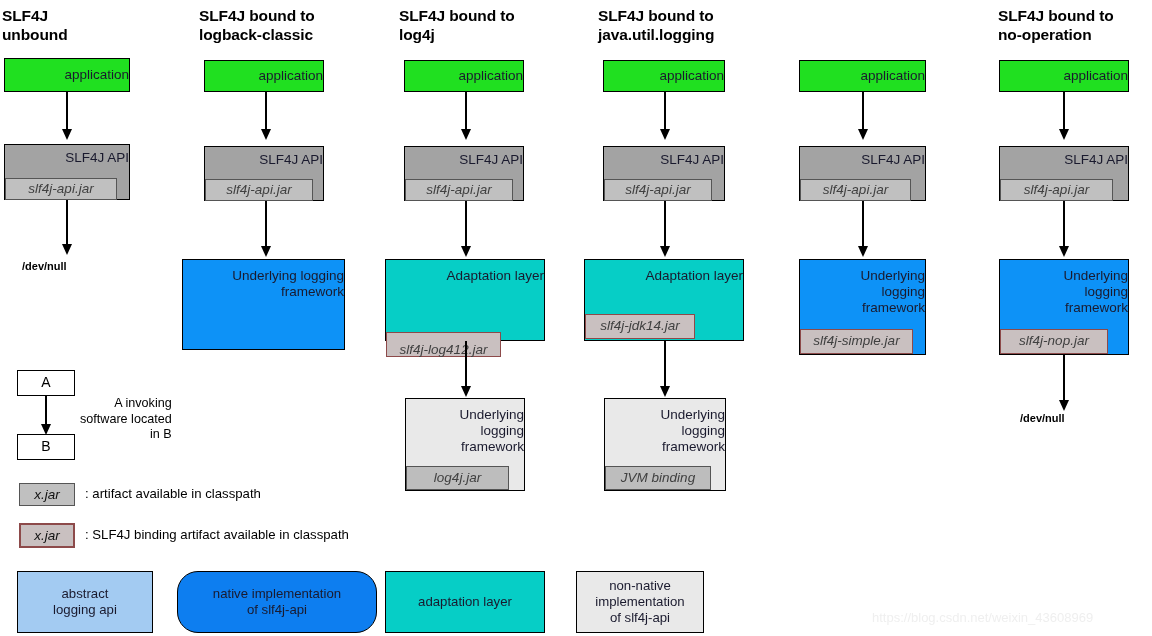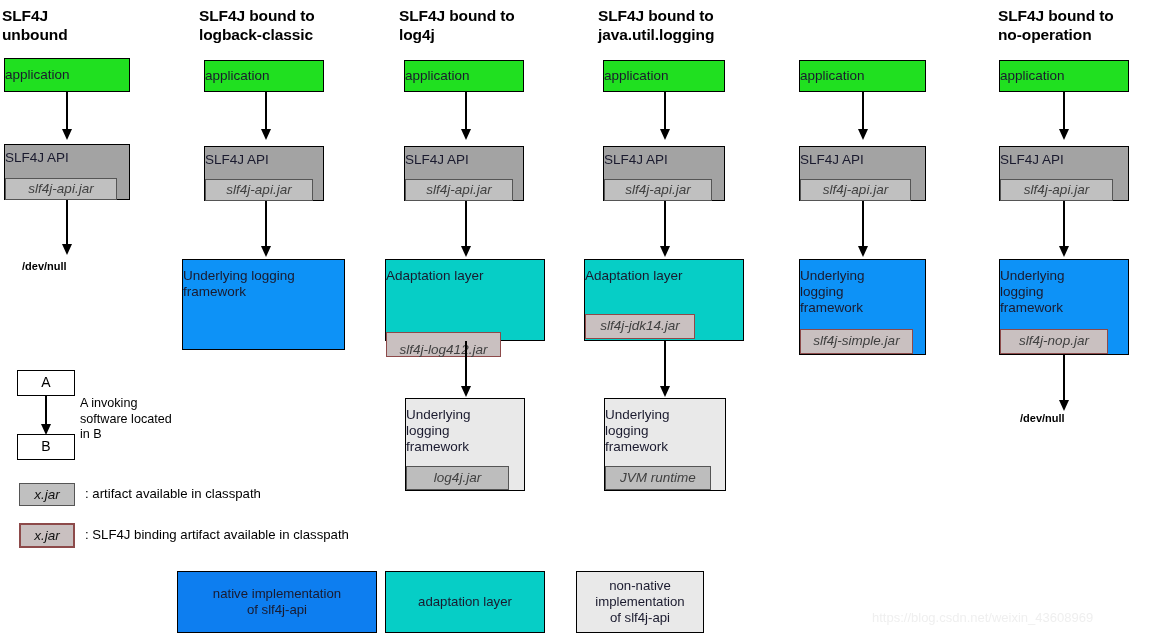--- a/index.html
+++ b/index.html
@@ -30,21 +30,21 @@
     letter-spacing: -0.1px;
     white-space: pre-line;
   }
   
   .node {
     position: absolute;
     border: 1px solid #000;
     box-sizing: border-box;
     color: #1a1a2e;
     font-size: 13.5px;
-    text-align: left;
+    text-align: right;
   }
   .node .title {
     display: block;
     line-height: 16px;
     white-space: pre-line;
   }
   .node.green {
     background: #20e020;
   }
   .node.lightblue {
@@ -284,21 +284,21 @@
 
   <div class="arrow" style="left:664px; top:341px; height:56px;">
     <div class="shaft" style="height:45px;"></div>
     <div class="head" style="top:45px;"></div>
   </div>
   <div class="node graybox" style="left:604px; top:398px; width:122px; height:93px;">
     <span class="title" style="margin-top:8px;">Underlying
 logging
 framework</span>
   </div>
-  <div class="jar darkgray" style="left:605px; top:466px; width:106px; height:24px; padding-top:3px;">JVM runtime</div>
+  <div class="jar darkgray" style="left:605px; top:466px; width:106px; height:24px; padding-top:3px;">JVM binding</div>
 
 
   <div class="node green" style="left:799px; top:60px; width:127px; height:32px;">
     <span class="title" style="margin-top:7px;">application</span>
   </div>
   <div class="arrow" style="left:862px; top:92px; height:48px;">
     <div class="shaft" style="height:37px;"></div>
     <div class="head" style="top:37px;"></div>
   </div>
   <div class="node lightblue" style="left:799px; top:146px; width:127px; height:55px;">
@@ -348,31 +348,33 @@
     <div class="head" style="top:45px;"></div>
   </div>
   <div class="devnull" style="left:1020px; top:412px;">/dev/null</div>
 
   <div class="legend-box" style="left:17px; top:370px; width:58px; height:26px;">A</div>
   <div class="arrow" style="left:45px; top:396px; height:38px;">
     <div class="shaft" style="height:28px;"></div>
     <div class="head" style="top:28px;"></div>
   </div>
   <div class="legend-box" style="left:17px; top:434px; width:58px; height:26px;">B</div>
-  <div class="legend-text" style="left:80px; top:396px;">A invoking
+  <div class="legend-text" style="left:80px; top:396px;text-align:right;">A invoking
 software located
 in B</div>
 
   <div class="legend-jar plain" style="left:19px; top:483px; width:56px; height:23px;">x.jar</div>
   <div class="legend-desc" style="left:85px; top:486px;">: artifact available in classpath</div>
 
   <div class="legend-jar binding" style="left:19px; top:523px; width:56px; height:25px;">x.jar</div>
   <div class="legend-desc" style="left:85px; top:527px;">: SLF4J binding artifact available in classpath</div>
 
-  <div class="key blue" style="left:177px; top:571px; width:200px; height:62px;">native implementation
+  <div class="key lightblue" style="left:17px; top:571px; width:136px; height:62px;">abstract
+logging api</div>
+  <div class="key blue" style="left:177px; top:571px; width:200px; height:62px;border-radius:21px;">native implementation
 of slf4j-api</div>
   <div class="key teal" style="left:385px; top:571px; width:160px; height:62px;">adaptation layer</div>
   <div class="key graybox" style="left:576px; top:571px; width:128px; height:62px;">non-native
 implementation
 of slf4j-api</div>
 
   <div class="watermark" style="left:872px; top:610px;">https://blog.csdn.net/weixin_43608969</div>
 
 </div>
 

